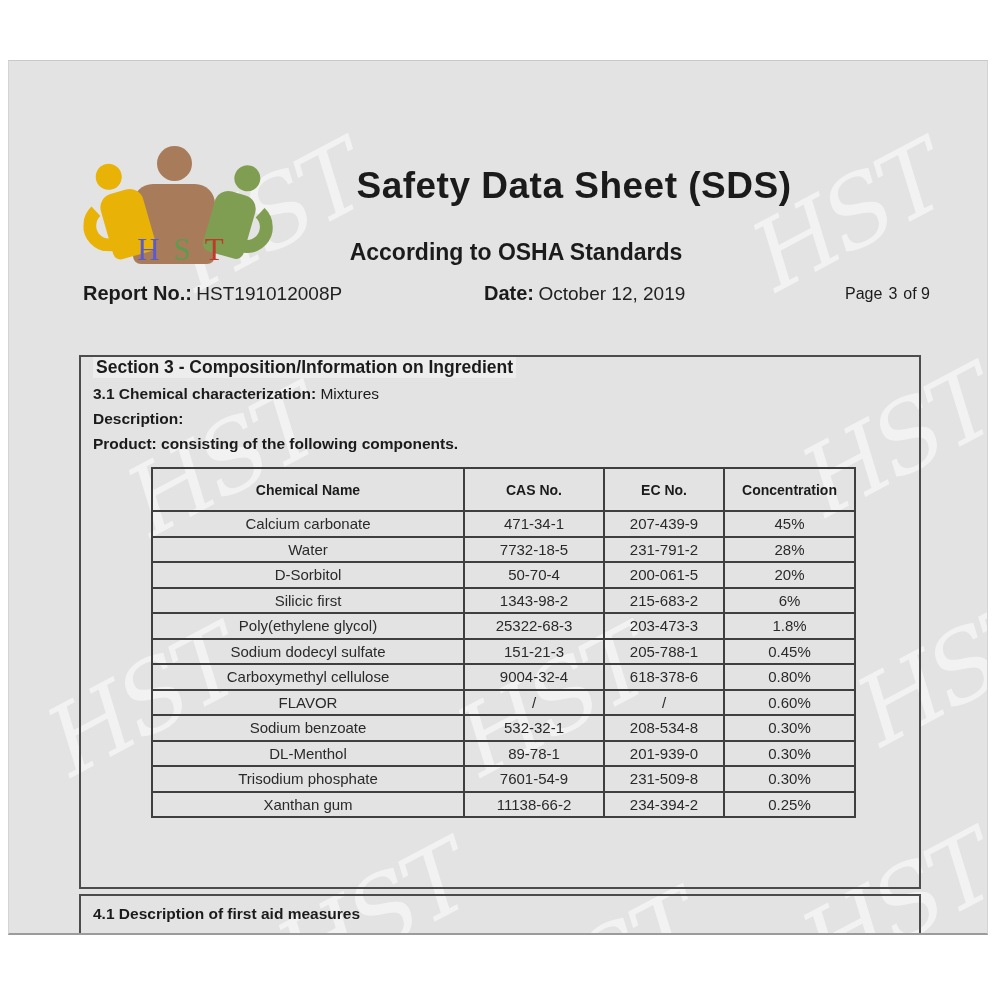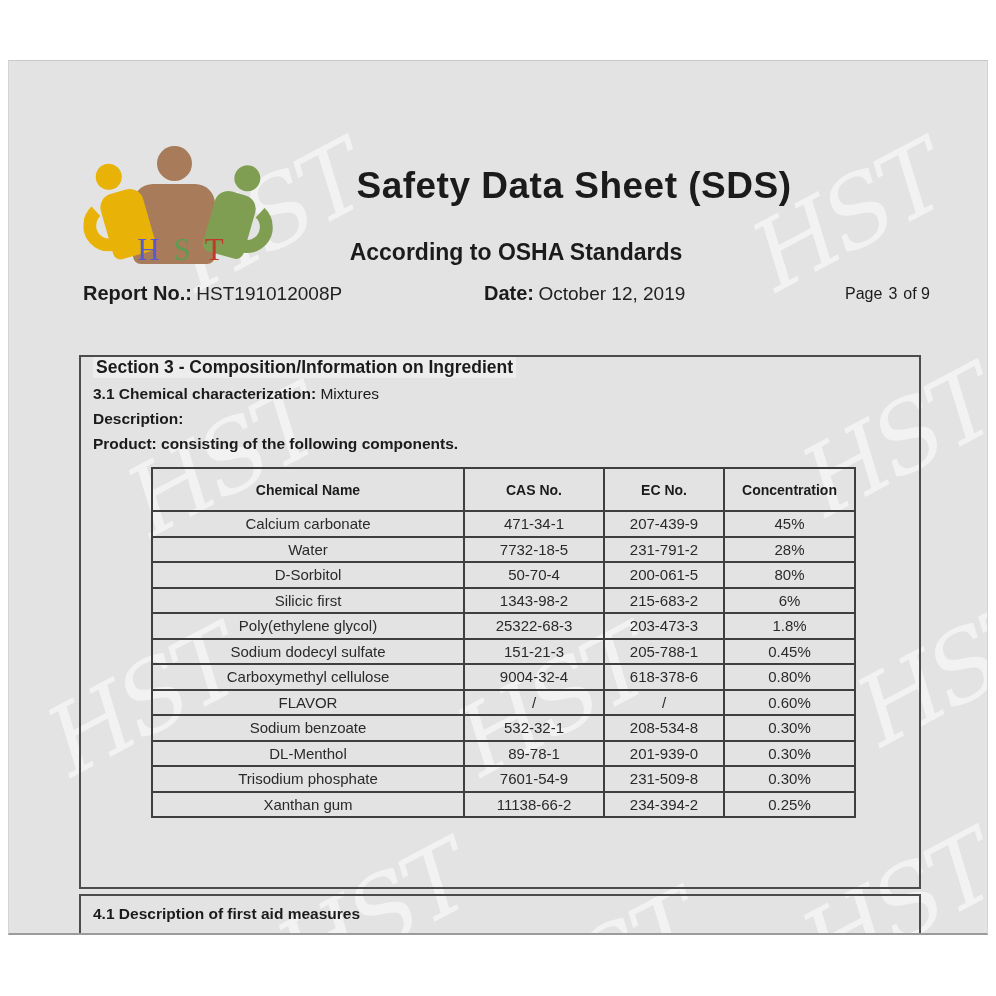--- a/index.html
+++ b/index.html
@@ -172,21 +172,21 @@
               <tr>
                 <td>Water</td>
                 <td>7732-18-5</td>
                 <td>231-791-2</td>
                 <td>28%</td>
               </tr>
               <tr>
                 <td>D-Sorbitol</td>
                 <td>50-70-4</td>
                 <td>200-061-5</td>
-                <td>80%</td>
+                <td>20%</td>
               </tr>
               <tr>
                 <td>Silicic first</td>
                 <td>1343-98-2</td>
                 <td>215-683-2</td>
                 <td>6%</td>
               </tr>
               <tr>
                 <td>Poly(ethylene glycol)</td>
                 <td>25322-68-3</td>

